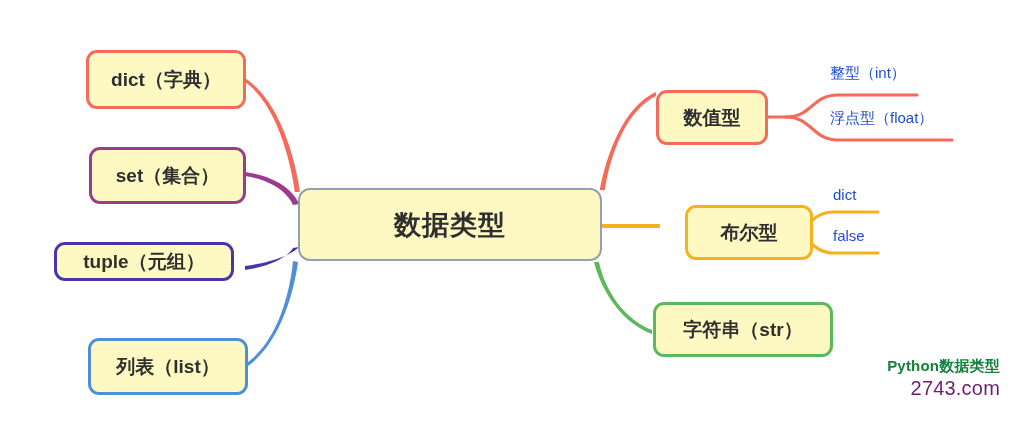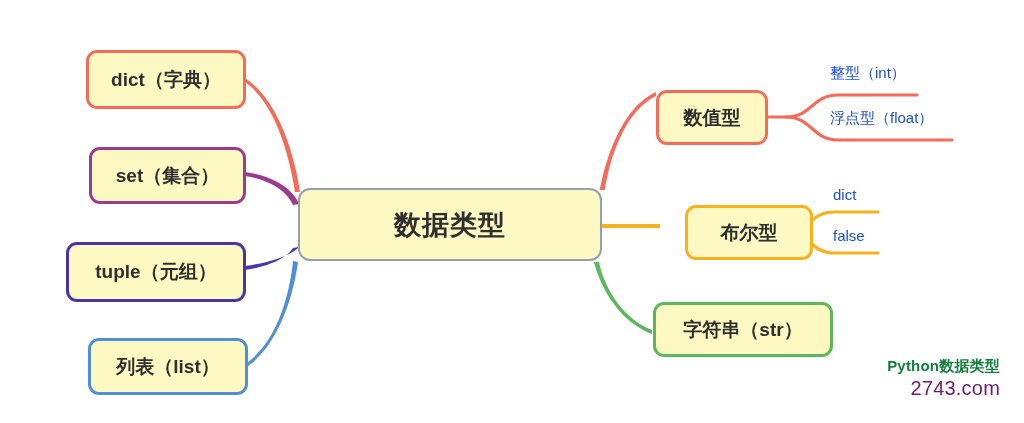--- a/index.html
+++ b/index.html
@@ -107,21 +107,21 @@
   </div>
 
   <div class="node node-branch" style="left:86px; top:50px; width:160px; height:59px; border-color:#f56b5a;">
     <span>dict（字典）</span>
   </div>
 
   <div class="node node-branch" style="left:89px; top:147px; width:157px; height:57px; border-color:#9c3b8e;align-items:center;">
     <span>set（集合）</span>
   </div>
 
-  <div class="node node-branch" style="left:66px; top:242px; width:180px; height:60px; border-color:#4a35a8;">
+  <div class="node node-branch" style="left:54px; top:242px; width:180px; height:39px; border-color:#4a35a8;">
     <span>tuple（元组）</span>
   </div>
 
   <div class="node node-branch" style="left:88px; top:338px; width:160px; height:57px; border-color:#4f8fd6;">
     <span>列表（list）</span>
   </div>
 
   <div class="node node-branch" style="left:656px; top:90px; width:112px; height:55px; border-color:#f56b5a;">
     <span>数值型</span>
   </div>

